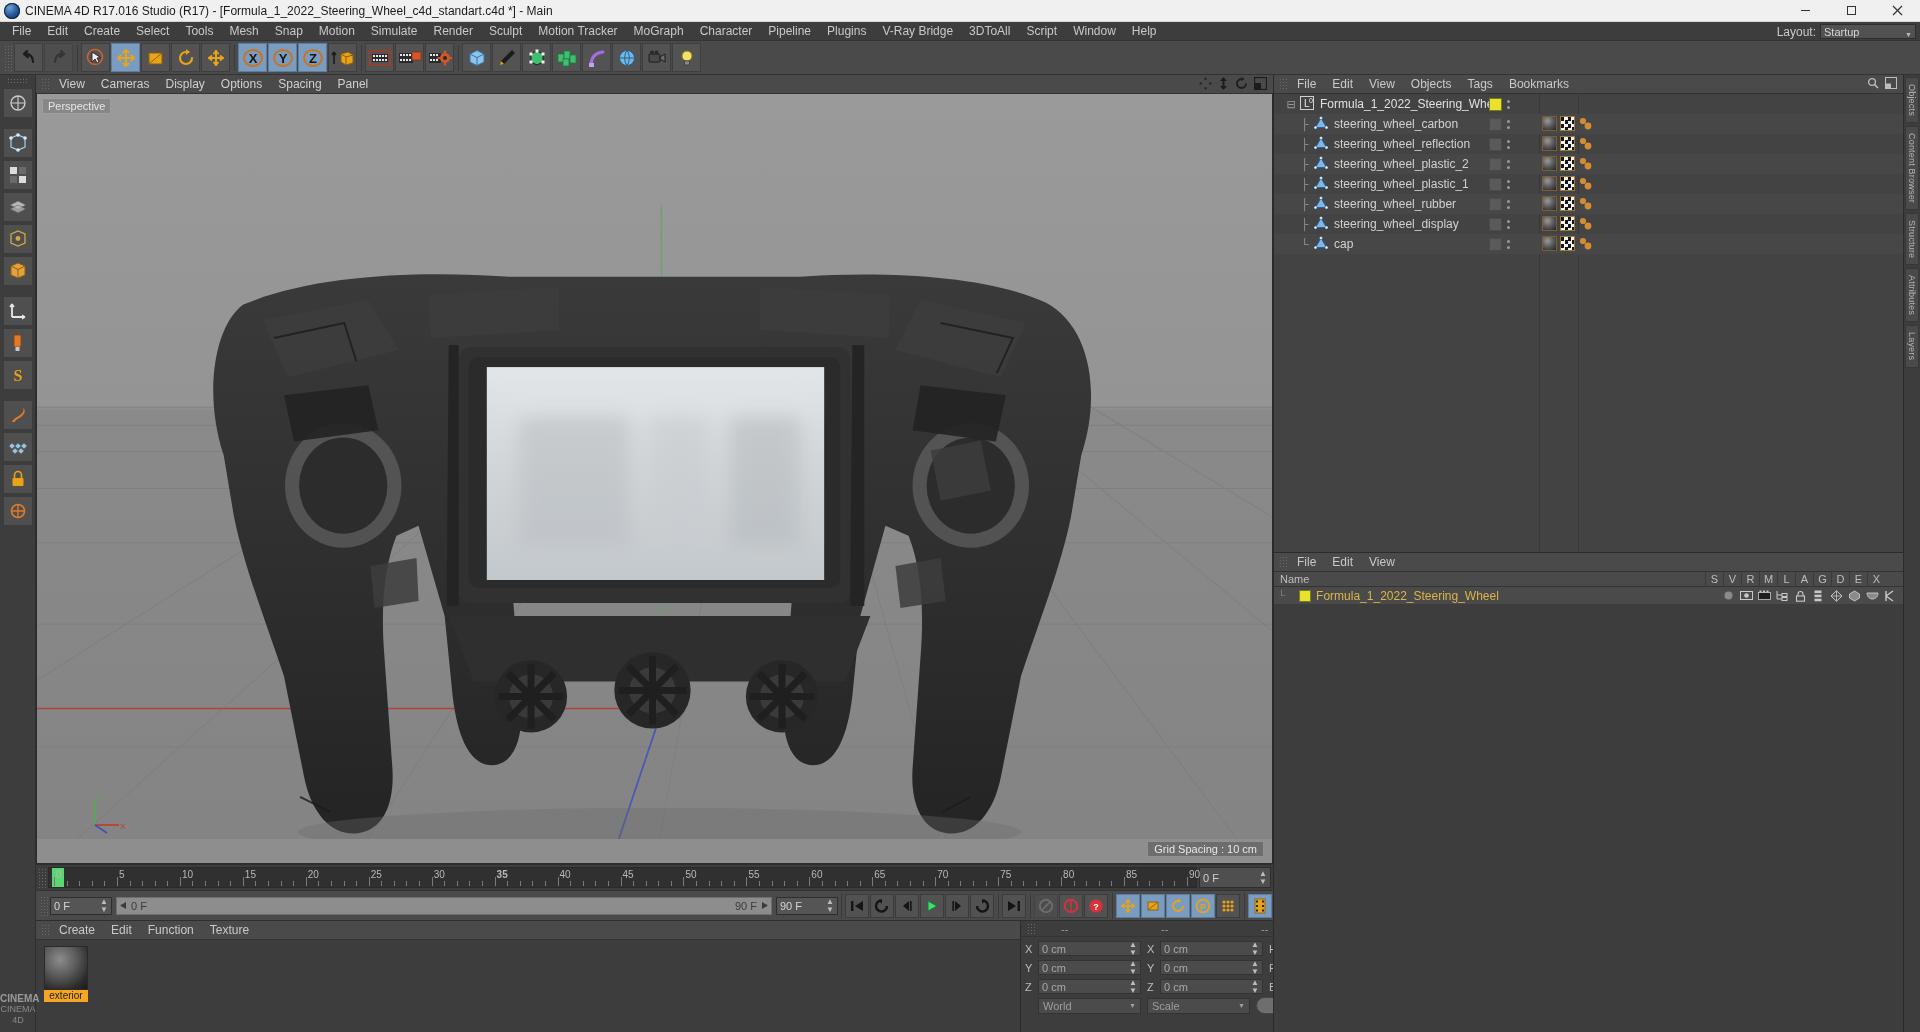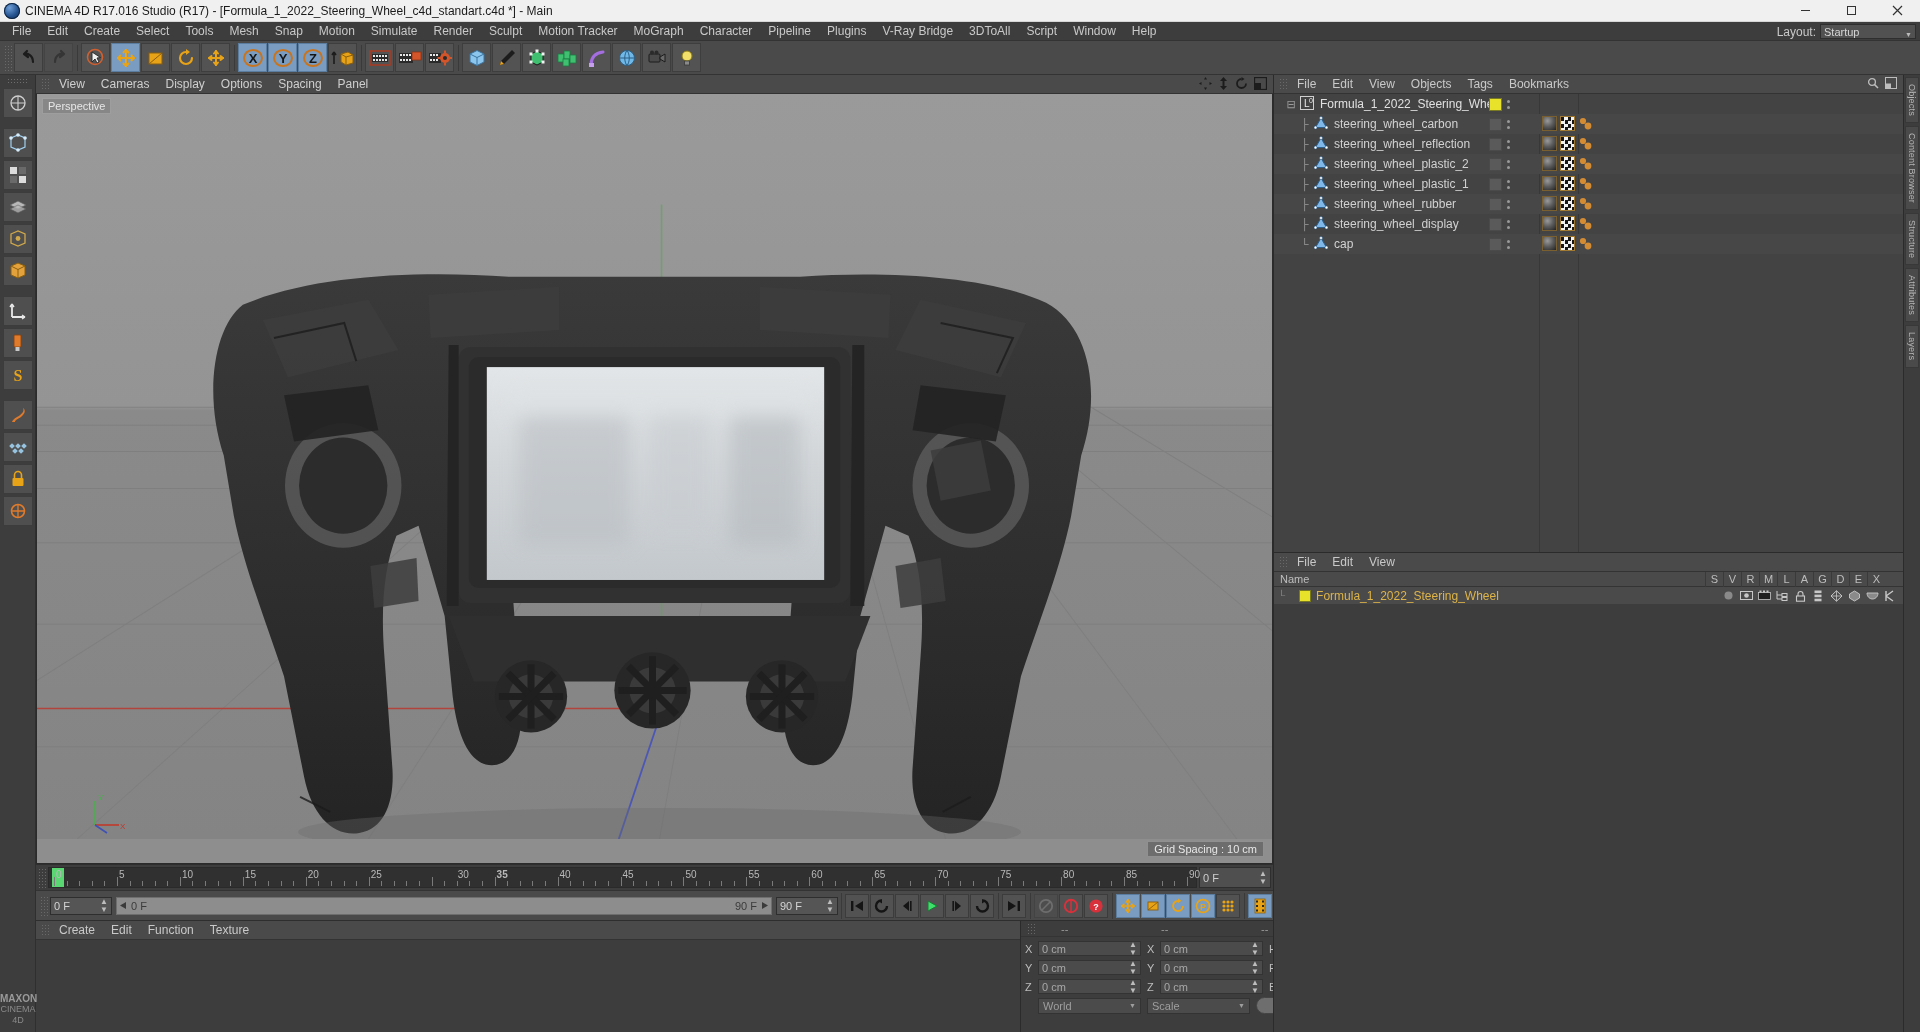--- a/index.html
+++ b/index.html
@@ -653,21 +653,21 @@
             <rect x="5.5" y="10" width="11" height="8" rx="1" fill="#e8a317"></rect>
           </svg>
       </div>
       <div class="lbtn">
         <svg width="22" height="22" viewBox="0 0 22 22">
             <circle cx="11" cy="11" r="6.5" fill="none" stroke="#e07b2c" stroke-width="1.6"></circle>
             <path d="M11 4.5 L11 17.5 M4.5 11 L17.5 11" stroke="#e07b2c" stroke-width="1.3"></path>
           </svg>
       </div>
       <div class="maxon">
-        <div class="m1">MAXON</div>
+        <div class="m1">CINEMA</div>
         <div>CINEMA 4D</div>
       </div>
     </div>
 
     <div class="vpcol">
 
       <div class="vpheader">
         <div class="grip" style="height:12px"></div>
         <div class="menu-item">View</div>
         <div class="menu-item">Cameras</div>
@@ -960,21 +960,21 @@
               <div class="tl-tick" style="left: 1100.23px; height: 5px;"></div>
               <div class="tl-tick" style="left: 1112.82px; height: 5px;"></div>
               <div class="tl-tick" style="left: 1125.41px; height: 5px;"></div>
               <div class="tl-tick" style="left: 1138px; height: 9px;"></div>
               <div class="tl-num" style="left: 7px;">0</div>
               <div class="tl-num" style="left: 69.9444px;">5</div>
               <div class="tl-num" style="left: 132.889px;">10</div>
               <div class="tl-num" style="left: 195.833px;">15</div>
               <div class="tl-num" style="left: 258.778px;">20</div>
               <div class="tl-num" style="left: 321.722px;">25</div>
-              <div class="tl-num" style="left: 384.667px; margin-left: 24px;">30</div>
+              <div class="tl-num" style="left: 384.667px;">30</div>
               <div class="tl-num" style="left: 447.611px; font-weight: bold;">35</div>
               <div class="tl-num" style="left: 510.556px;">40</div>
               <div class="tl-num" style="left: 573.5px;">45</div>
               <div class="tl-num" style="left: 636.444px;">50</div>
               <div class="tl-num" style="left: 699.389px;">55</div>
               <div class="tl-num" style="left: 762.333px; text-align: center;">60</div>
               <div class="tl-num" style="left: 825.278px;">65</div>
               <div class="tl-num" style="left: 888.222px;">70</div>
               <div class="tl-num" style="left: 951.167px;">75</div>
               <div class="tl-num" style="left: 1014.11px;">80</div>
@@ -1139,20 +1139,26 @@
 
       <div class="bottom">
 
         <div class="matmgr">
           <div class="panel-menu">
             <div class="grip" style="height:12px"></div>
             <div class="menu-item">Create</div>
             <div class="menu-item">Edit</div>
             <div class="menu-item">Function</div>
             <div class="menu-item">Texture</div>
+          </div>
+          <div class="matbody">
+            <div class="matitem">
+              <div class="matsphere"></div>
+              <div class="matname">exterior</div>
+            </div>
           </div>
         </div>
 
         <div class="coordmgr">
           <div class="coord-head">
             <div class="grip" style="height:11px;margin-right:6px"></div>
             <div class="ch">--</div>
             <div class="ch">--</div>
             <div class="ch">--</div>
           </div>

